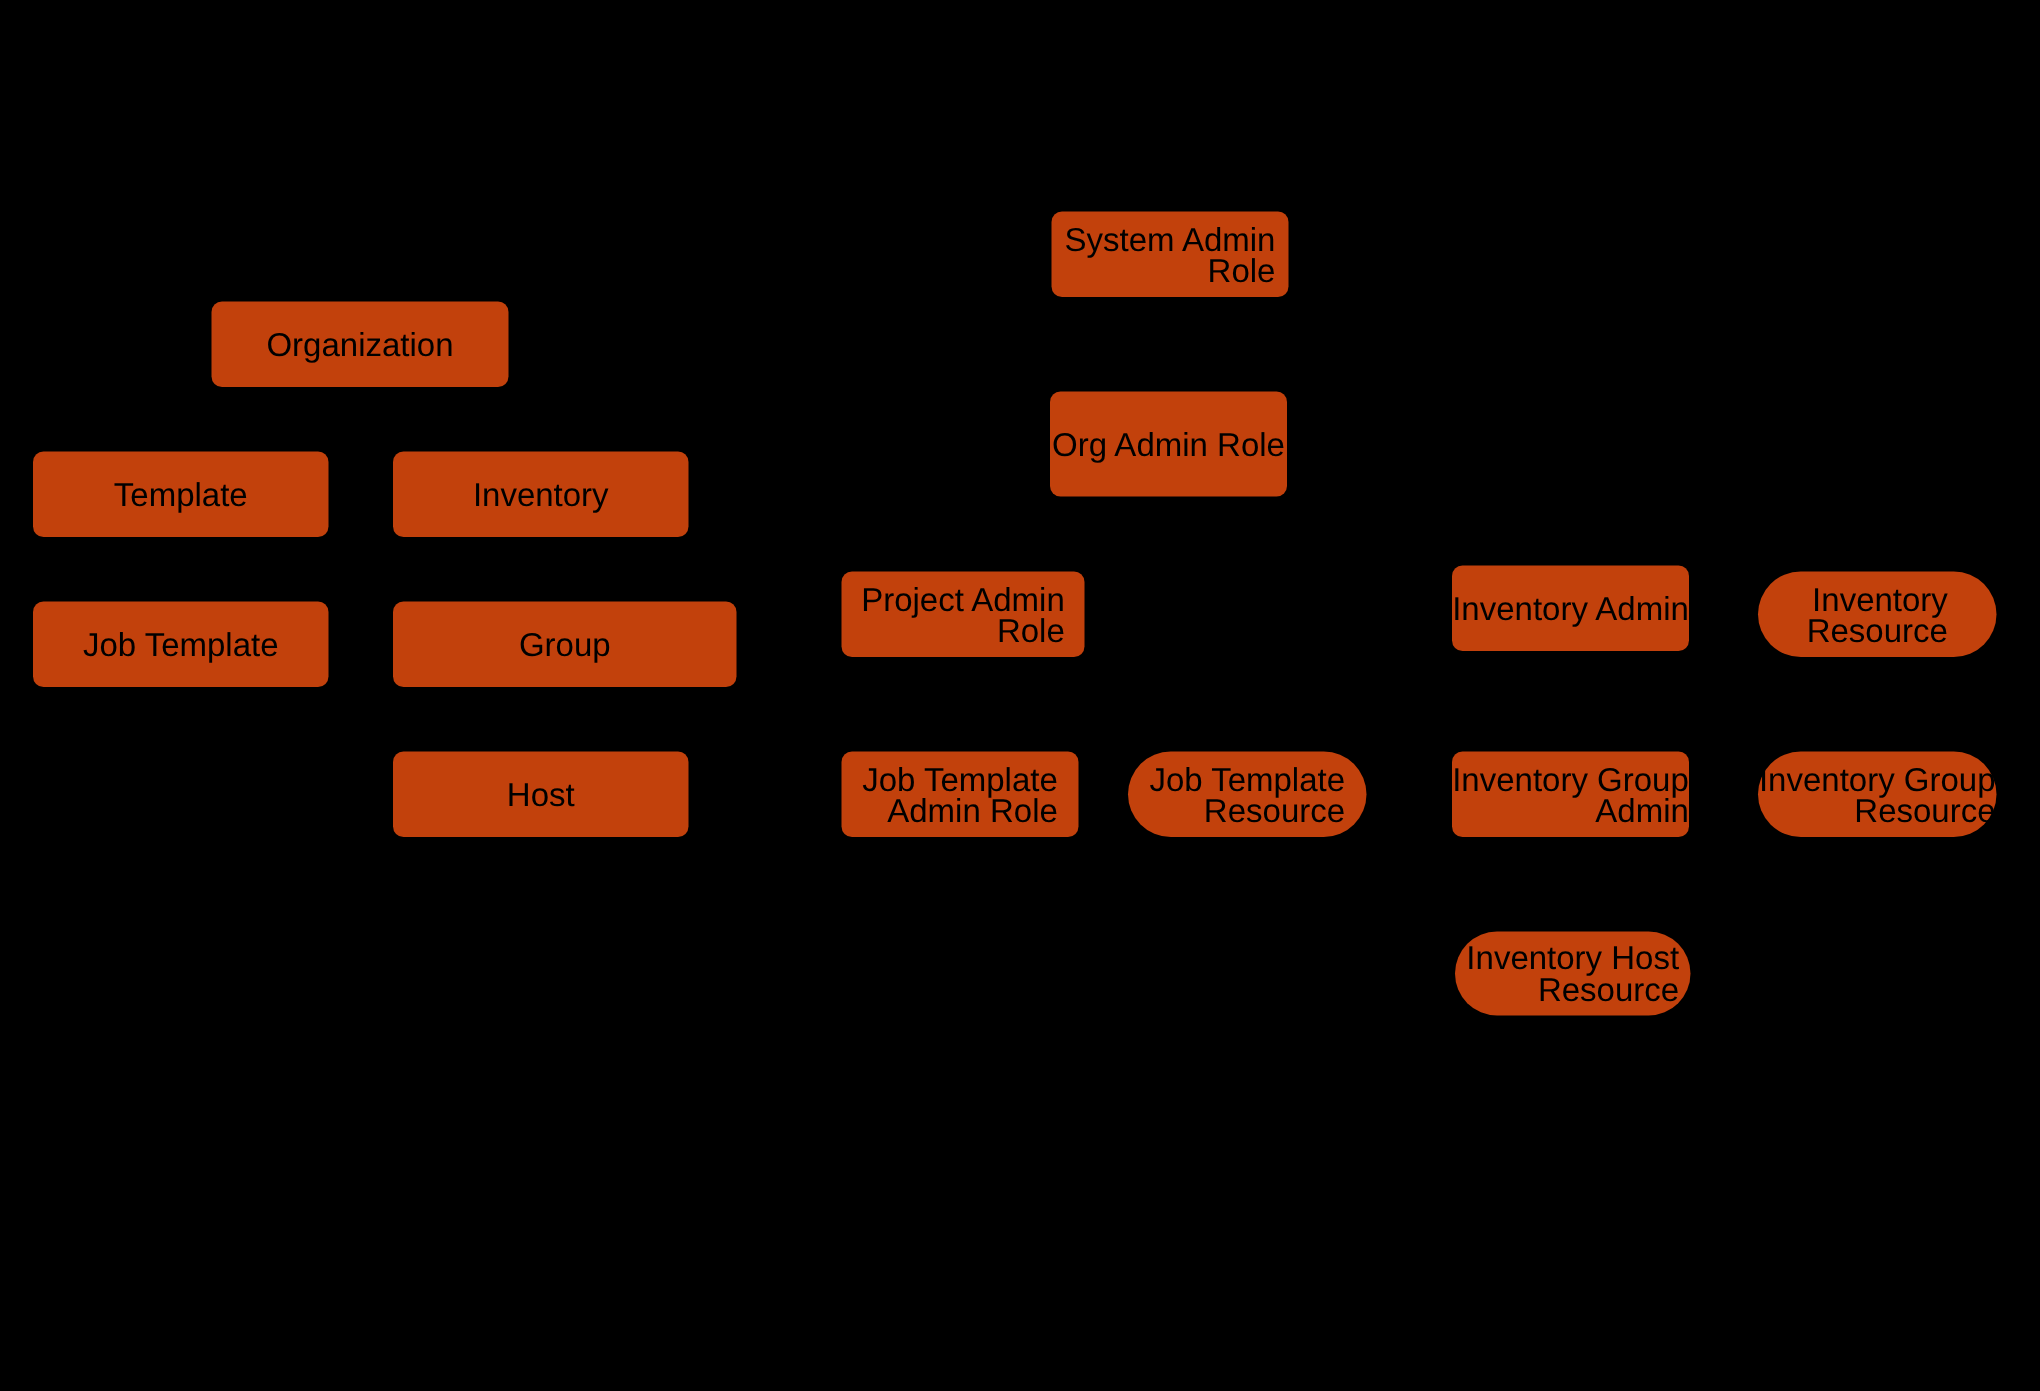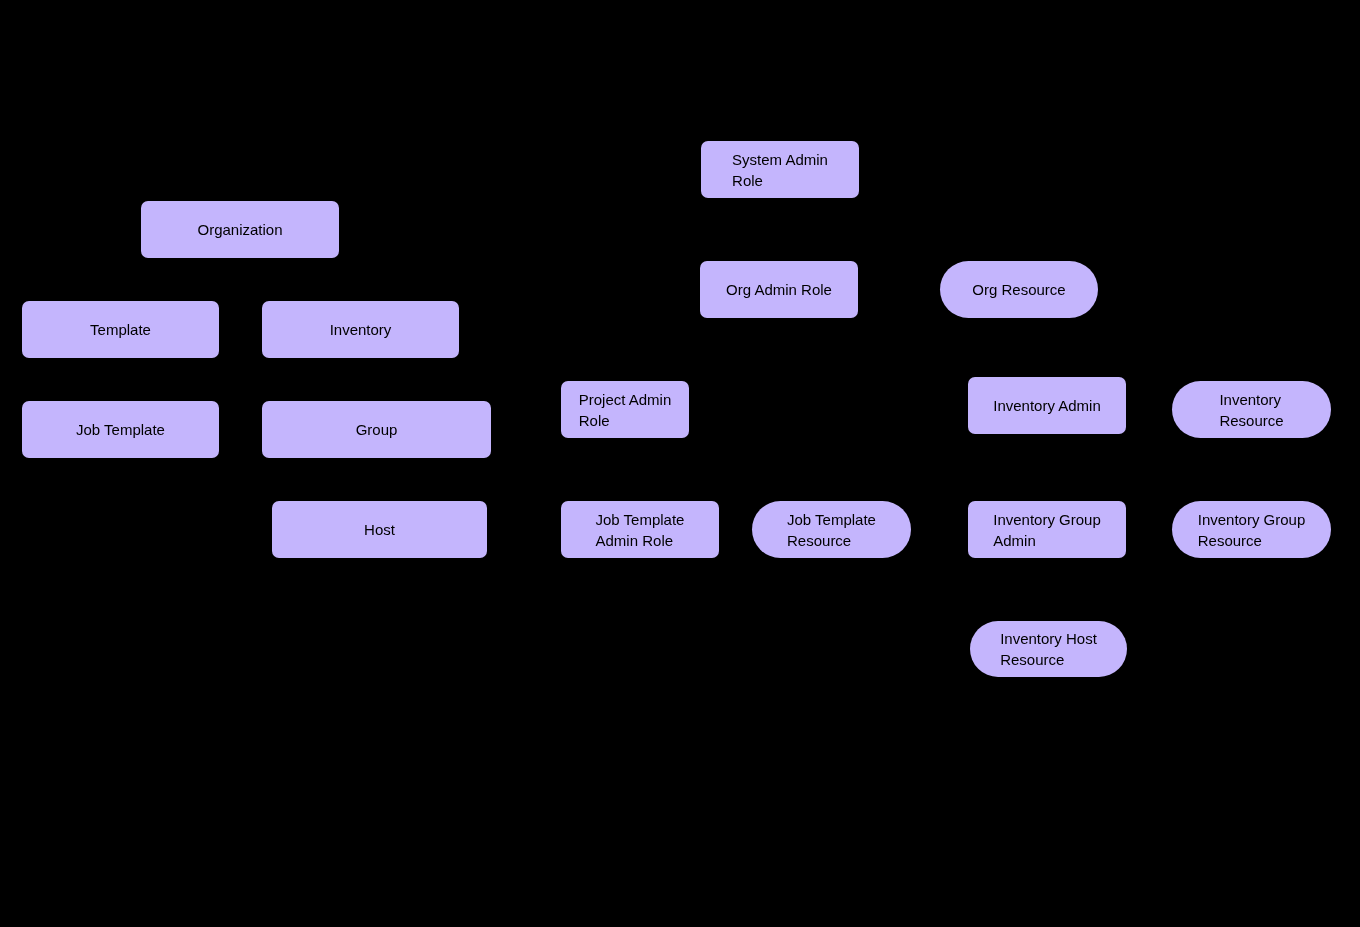--- a/index.html
+++ b/index.html
@@ -11,27 +11,27 @@
     position: relative;
     width: 1360px;
     height: 927px;
     background: #000000;
     overflow: hidden;
     font-family: "Liberation Sans", sans-serif;
   }
   .node {
     position: absolute;
     box-sizing: border-box;
-    background: #c4b5fd;
+    background: #c2410c;
     color: #000000;
     display: flex;
     align-items: center;
     justify-content: center;
-    text-align: left;
-    font-size: 15px;
+    text-align: right;
+    font-size: 22px;
     line-height: 21px;
     font-weight: 400;
   }
   .rect {
     border-radius: 7px;
   }
   .pill {
     border-radius: 28.5px;
   }
   .label {
@@ -57,38 +57,35 @@
   </div>
 
   <div class="node rect" style="left:22px; top:401px; width:197px; height:57px">
     <span class="label">Job Template</span>
   </div>
 
   <div class="node rect" style="left:262px; top:401px; width:229px; height:57px">
     <span class="label">Group</span>
   </div>
 
-  <div class="node rect" style="left:272px; top:501px; width:215px; height:57px">
+  <div class="node rect" style="left:262px; top:501px; width:197px; height:57px">
     <span class="label">Host</span>
   </div>
 
   <div class="node rect" style="left:701px; top:141px; width:158px; height:57px">
     <span class="label">System Admin
 Role</span>
   </div>
 
-  <div class="node rect" style="left:700px; top:261px; width:158px; height:57px">
+  <div class="node rect" style="left:700px; top:261px; width:158px; height:70px">
     <span class="label">Org Admin Role</span>
   </div>
 
-  <div class="node pill" style="left:940px; top:261px; width:158px; height:57px">
-    <span class="label">Org Resource</span>
-  </div>
 
-  <div class="node rect" style="left:561px; top:381px; width:128px; height:57px">
+  <div class="node rect" style="left:561px; top:381px; width:162px; height:57px">
     <span class="label">Project Admin
 Role</span>
   </div>
 
 
   <div class="node rect" style="left:968px; top:377px; width:158px; height:57px">
     <span class="label">Inventory Admin</span>
   </div>
 
   <div class="node pill" style="left:1172px; top:381px; width:159px; height:57px">

